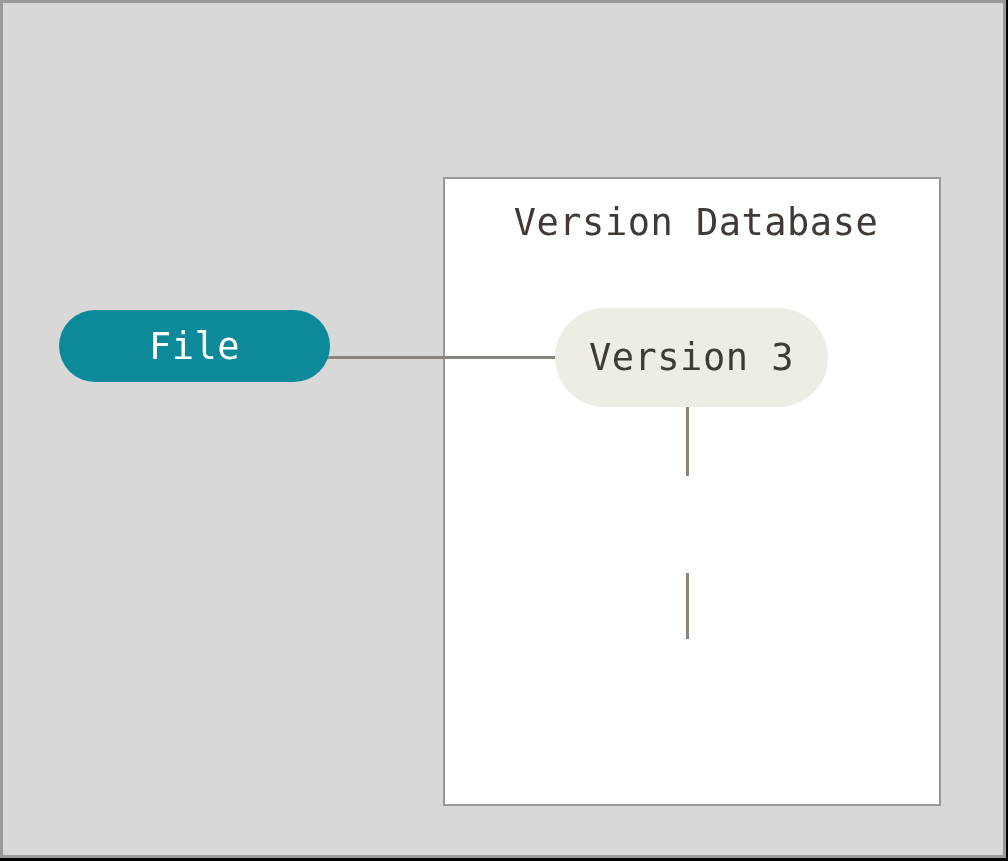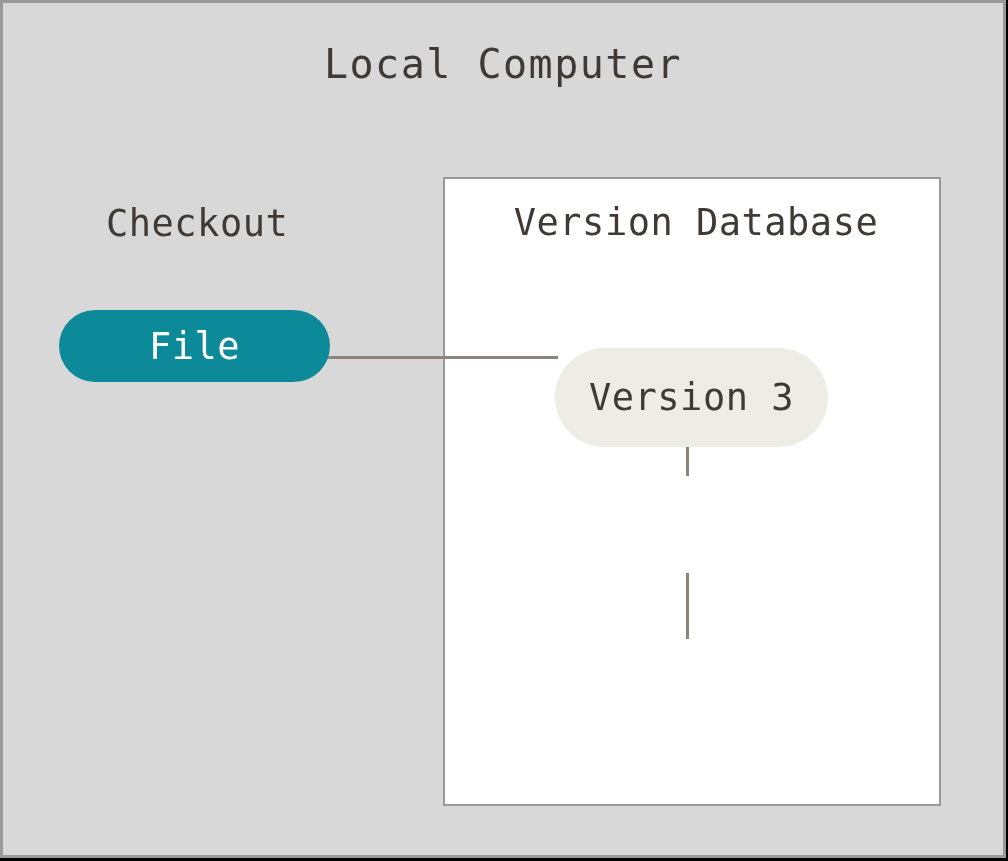--- a/index.html
+++ b/index.html
@@ -92,33 +92,31 @@
     background: var(--file-fill, #0d8a99);
     color: var(--file-text, #ffffff);
   }
   .pill-version {
     left: 552px;
     width: 273px;
     height: 99px;
     background: var(--version-fill, #eeede5);
     color: var(--text, #3f3a35);
   }
-  .pill-v3 { top: 305px; margin-top: 40px; }
+  .pill-v3 { top: 305px; }
   .pill-v2 { top: 472px; }
   .pill-v1 { top: 635px; }
 </style>
 </head>
 <body>
 
 <div class="viewport">
   <div class="card">
 
-    <div class="diagram-title">Local Computer</div>
 
-    <div class="checkout-label">Checkout</div>
 
     <div class="vd-box">
       <div class="vd-title">Version Database</div>
     </div>
 
     <div class="connector h-file-v3"></div>
     <div class="connector v3-v2"></div>
     <div class="connector v2-v1"></div>
 
     <div class="pill pill-file">File</div>

